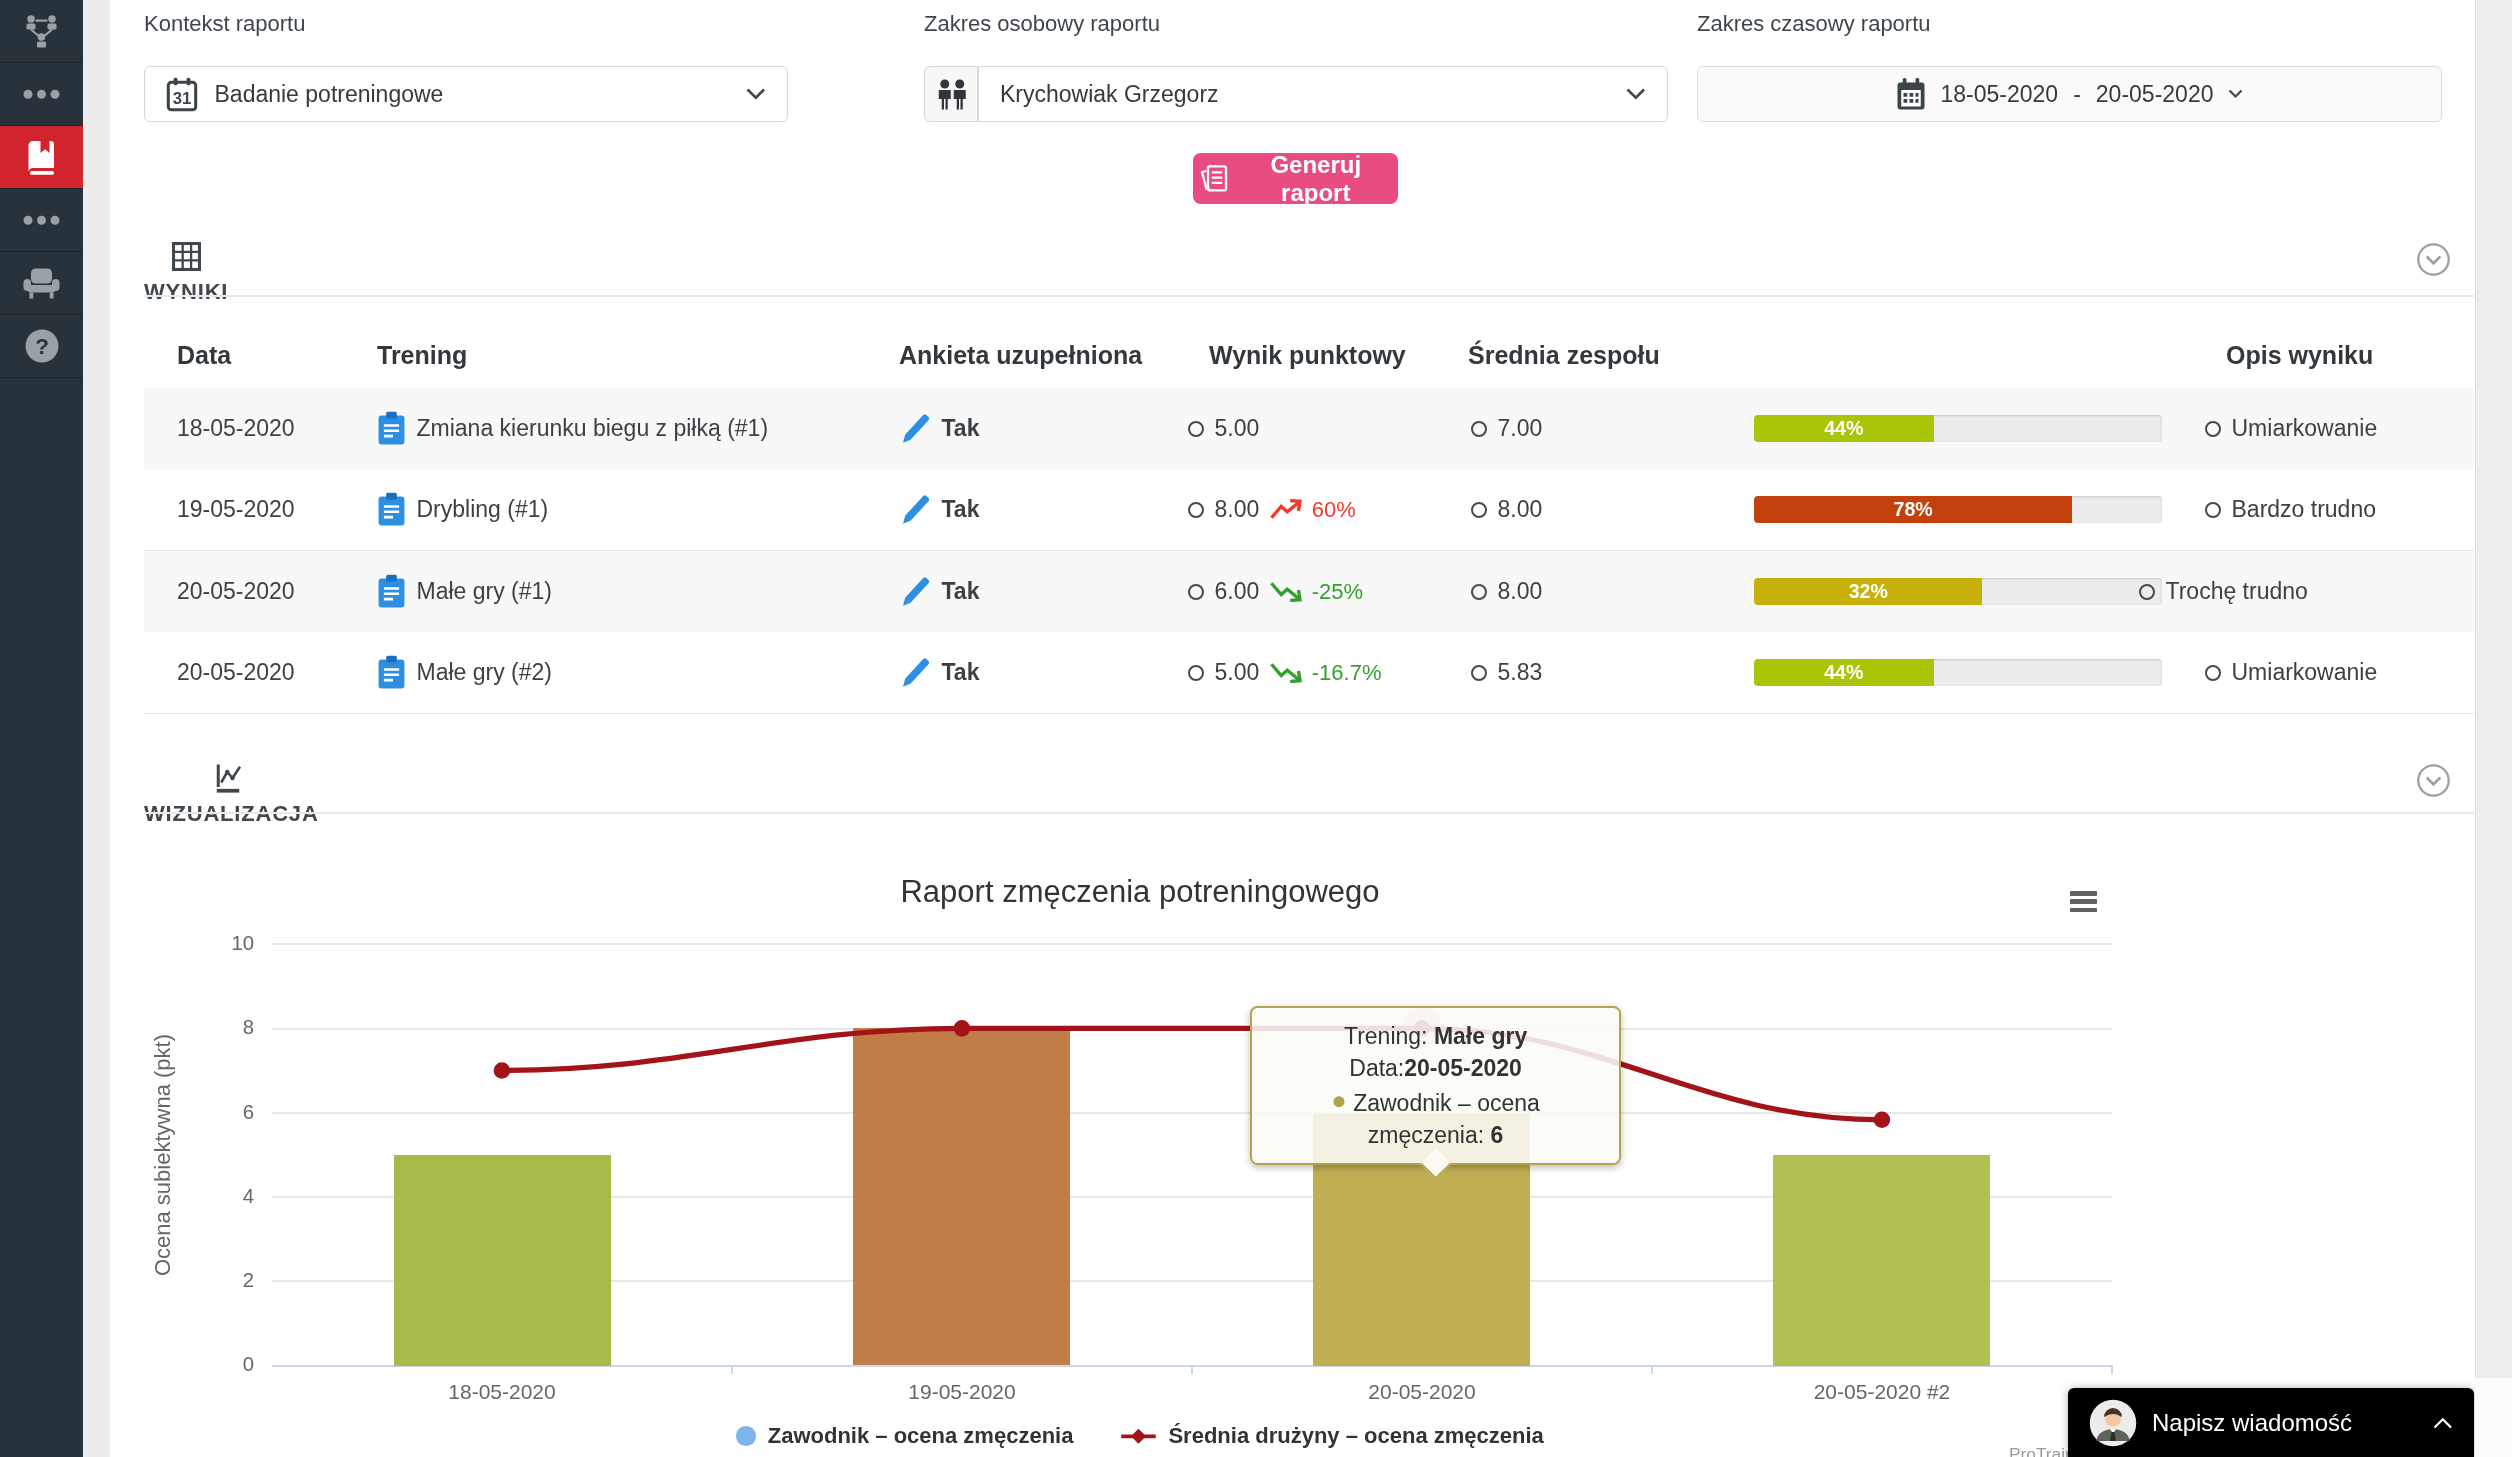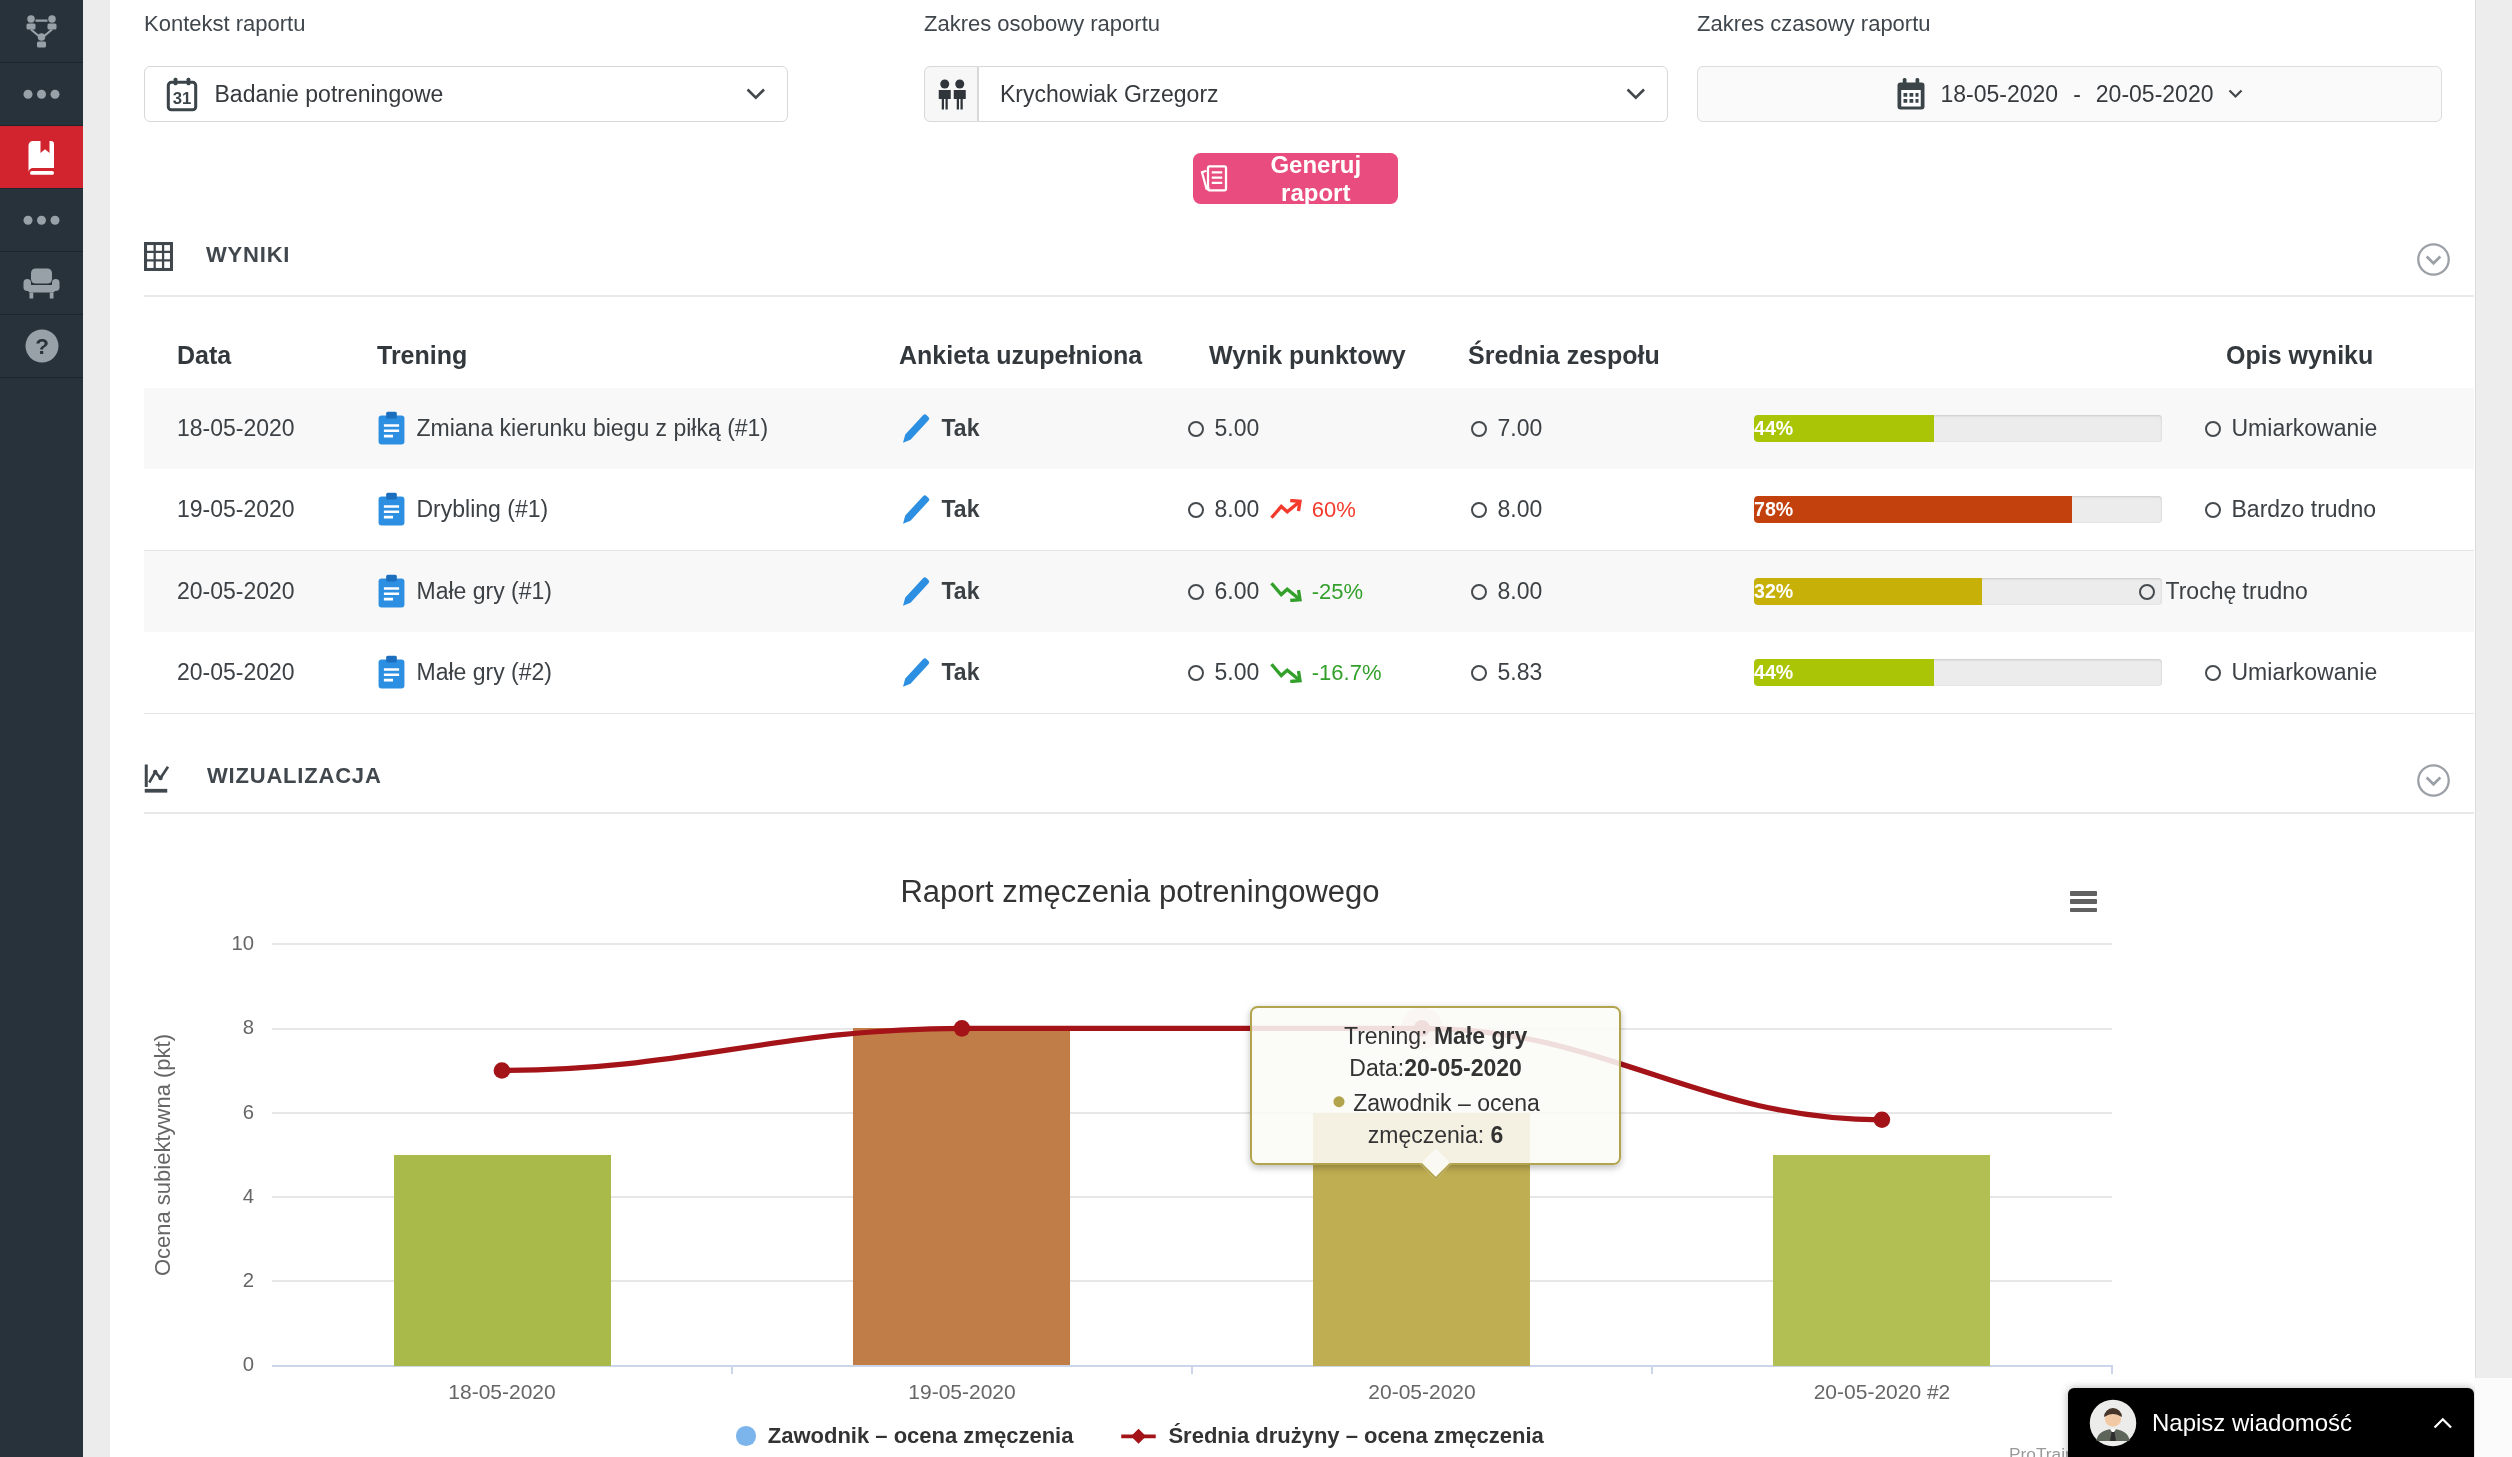--- a/index.html
+++ b/index.html
@@ -21,35 +21,35 @@
   .selbox .val{font-size:23px;color:#36393d;flex:1;}
   .addon{top:66px;width:54px;height:56px;background:#f7f7f7;border:1.5px solid #d8d8d8;border-radius:6px 0 0 6px;
          box-sizing:border-box;display:flex;align-items:center;justify-content:center;}
   .period-box{top:66px;height:56px;background:#fafafa;border:1.5px solid #dcdcdc;border-radius:6px;box-sizing:border-box;
               display:flex;align-items:center;justify-content:center;gap:15px;font-size:23px;color:#36393d;}
   
   #gen-btn{left:1193px;top:153px;width:205px;height:51px;background:#e94d7f;border:none;border-radius:7.5px;
            display:flex;align-items:center;justify-content:center;gap:10.5px;cursor:pointer;}
   #gen-btn span{color:#fff;font-size:24px;font-weight:bold;font-family:"Liberation Sans",sans-serif;}
   
-  .sec-head{height:36px;display:flex;gap:33px;}
+  .sec-head{height:36px;display:flex;align-items:center;gap:8px;flex-direction:column;}
   .sec-title{font-size:22px;font-weight:bold;letter-spacing:0.8px;color:#40474d;}
   .divider{height:1.5px;background:#e9e9e9;width:2330px;left:144px;}
   .chev-circle{width:35px;height:35px;}
   
   .thead{left:144px;top:323px;width:2330px;height:65px;border-bottom:1.5px solid #bcbcbc;}
   .th{position:absolute;top:18px;font-size:25px;font-weight:bold;color:#33383d;}
   .trow{position:absolute;width:2330px;height:81px;left:144px;border-bottom:0.8px solid #e5e5e5;background:#fff;}
   .trow.striped{background:#f8f8f8;}
   .cell{position:absolute;top:0;height:81px;display:flex;align-items:center;gap:10.5px;font-size:23px;color:#3c4146;}
   .ring{width:12px;height:12px;border:2.3px solid #454a4f;border-radius:50%;flex:none;}
   .tak{font-weight:bold;color:#3b4045;}
   .trend{display:flex;align-items:center;gap:9px;font-size:22px;}
   .bar-track{width:408px;height:27px;background:#ececec;border-radius:3.8px;box-shadow:inset 0 0.8px 2.3px rgba(0,0,0,.18);overflow:hidden;}
-  .bar-fill{height:27px;border-radius:3.8px 0 0 3.8px;display:flex;align-items:center;}
+  .bar-fill{height:27px;border-radius:3.8px 0 0 3.8px;display:flex;align-items:center;justify-content:center;}
   .bar-fill span{color:#fff;font-size:19.6px;font-weight:bold;}
   
   #chart{left:144px;top:835px;width:1992px;height:647px;}
   #chart-title{position:absolute;top:39px;left:0;width:1992px;text-align:center;font-size:31px;color:#333;}
   #burger{position:absolute;left:1926px;top:56px;width:27px;display:flex;flex-direction:column;gap:3.8px;cursor:pointer;}
   #burger i{display:block;height:4.5px;background:#616161;border-radius:0.8px;}
   .gridline{position:absolute;height:1.5px;background:#e7e7e7;}
   .ytick{position:absolute;font-size:20.3px;color:#666;text-align:right;}
   .xtick{position:absolute;font-size:21px;color:#666;text-align:center;}
   .xtickmark{position:absolute;width:1.5px;height:9px;background:#ccd6eb;}

